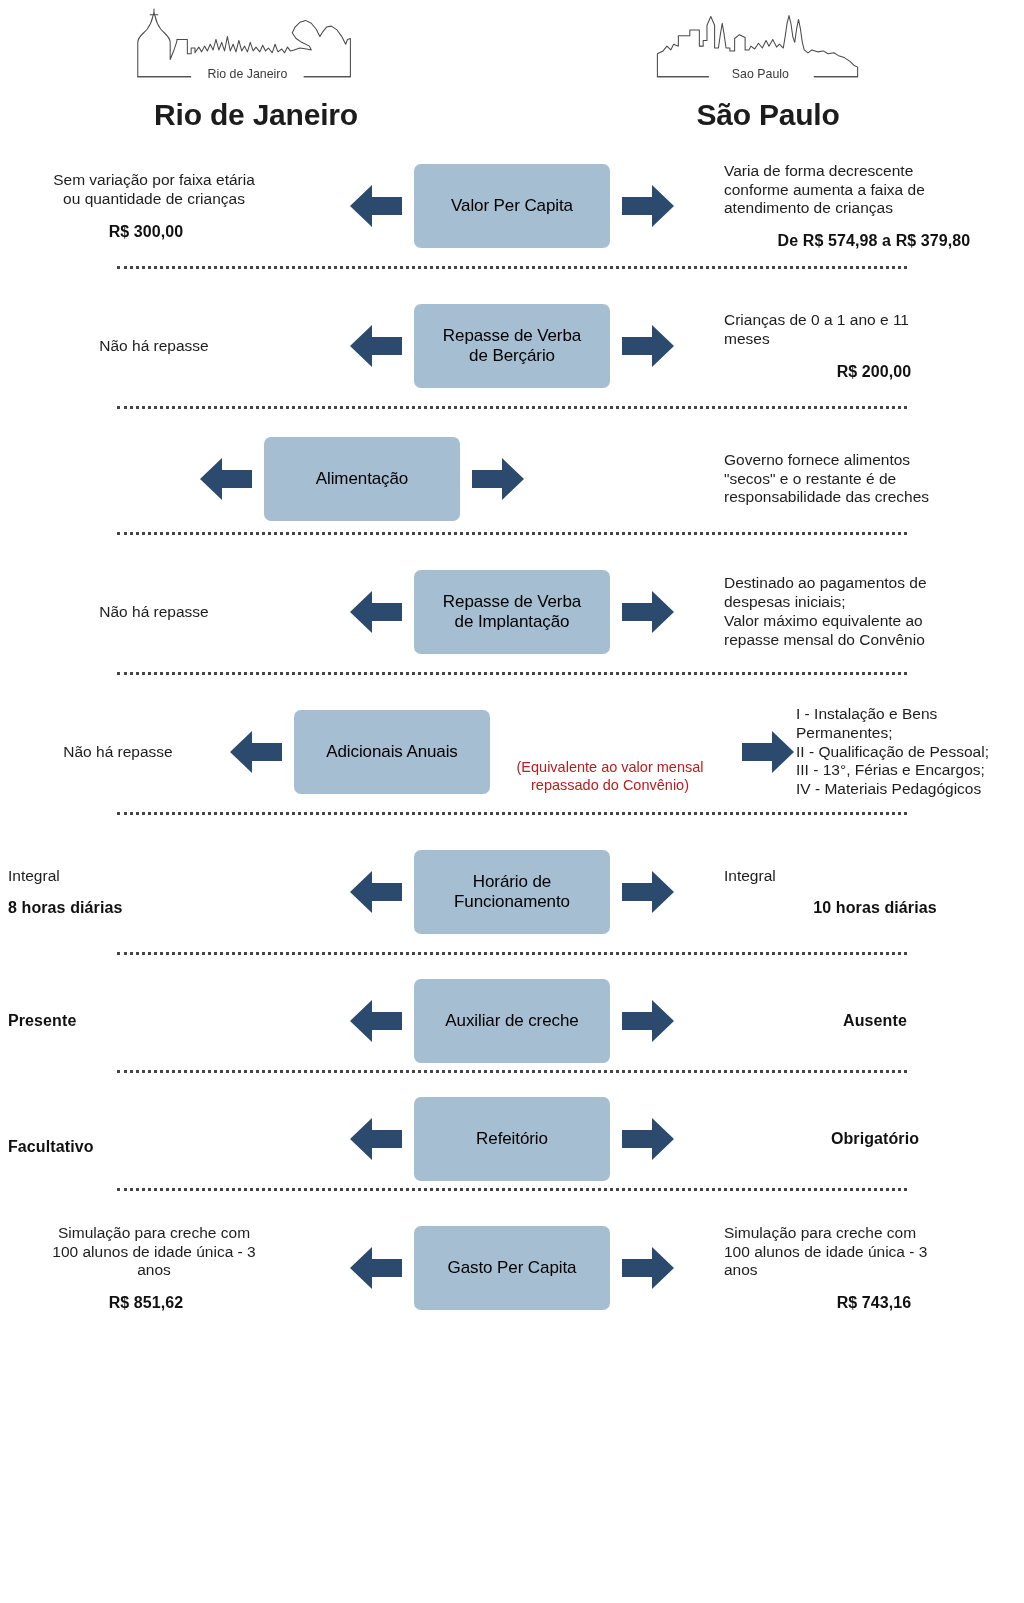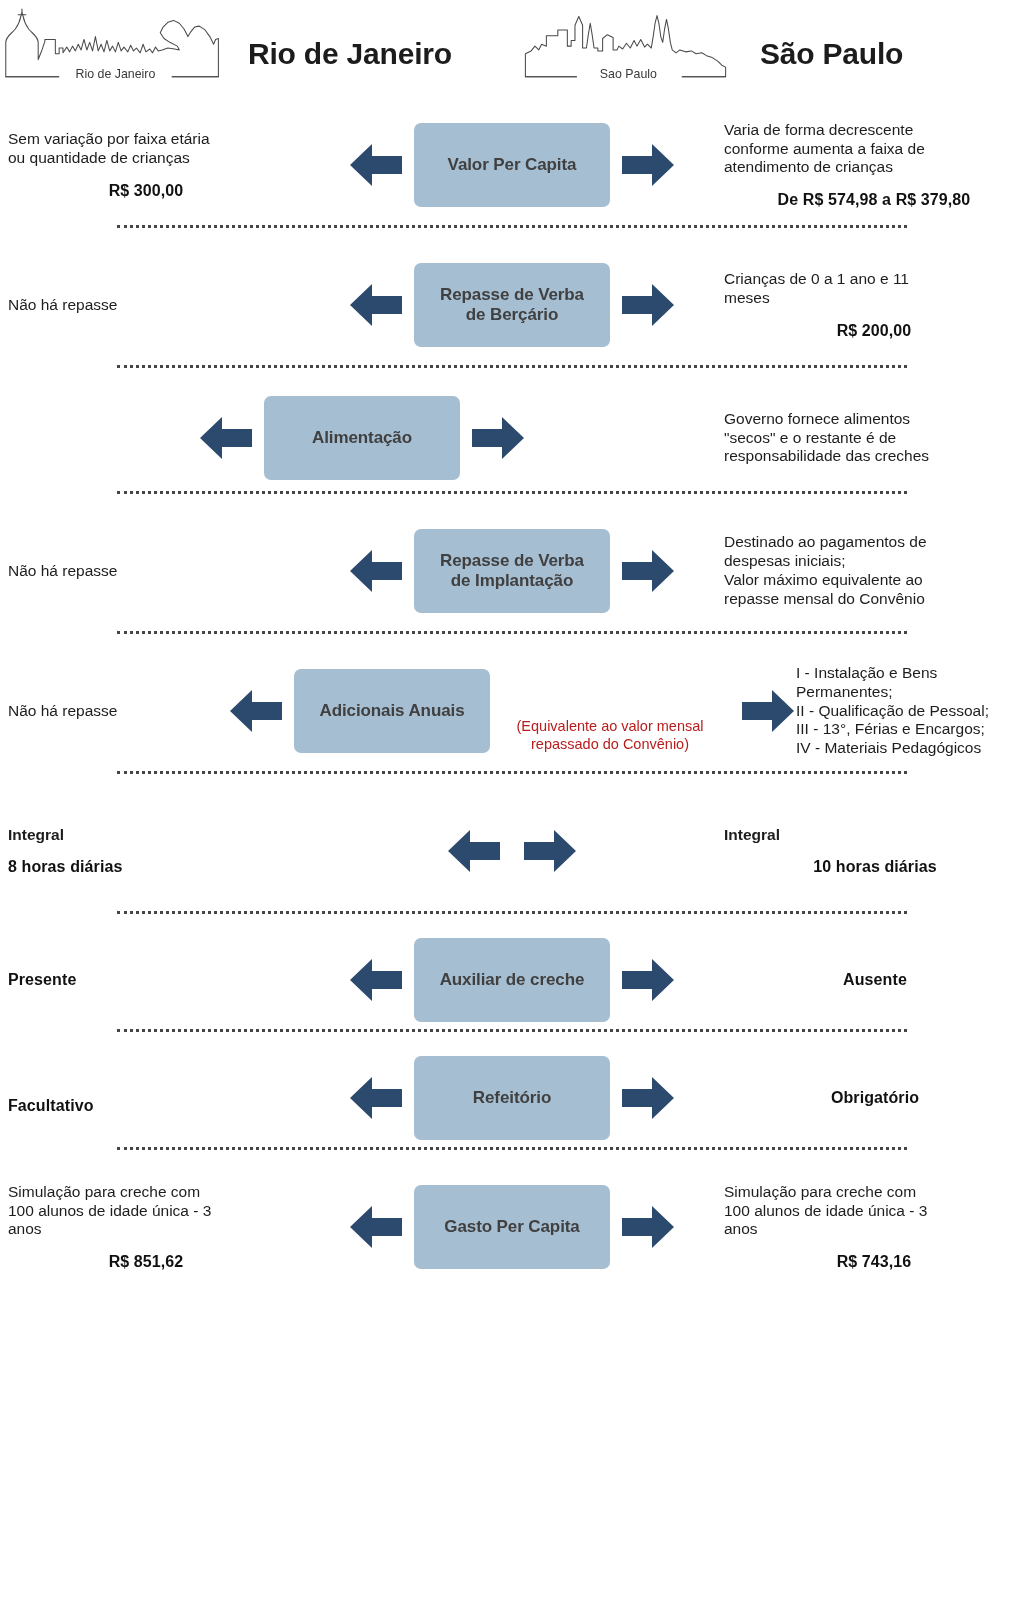--- a/index.html
+++ b/index.html
@@ -28,21 +28,21 @@
 
   
   .header {
     display: flex;
     width: 1024px;
     padding: 8px 0 0 0;
   }
   .header-col {
     width: 512px;
     display: flex;
-    flex-direction: row;
+    flex-direction: column;
     align-items: center;
   }
   .skyline {
     width: 248px;
     height: 82px;
     display: block;
   }
   .skyline svg { display: block; width: 100%; height: 100%; }
 
   .city-title {
@@ -74,37 +74,37 @@
   }
   .side-left  { padding-left: 8px; align-items: stretch; }
   .side-right { padding-right: 8px; align-items: stretch; }
 
   .desc {
     font-size: 15.5px;
     line-height: 1.22;
     color: #1d1d1d;
     font-weight: 400;
   }
-  .desc-left  { text-align: left; }
+  .desc-left  { text-align: center; }
   .desc-right { text-align: left; }
 
   .value {
     font-size: 16px;
     font-weight: 700;
     color: #111111;
     margin-top: 14px;
     letter-spacing: 0.1px;
   }
   .value-left  { text-align: center; padding-right: 16px; }
   .value-right { text-align: center; padding-left: 8px; }
 
   .value-strong-left  { text-align: left; padding-right: 30px; }
   .value-strong-right { text-align: center; padding-left: 10px; }
 
-  .label-plain { font-size: 15.5px; font-weight: 700; color: #1d1d1d; }
+  .label-plain { font-size: 15.5px; font-weight: 400; color: #1d1d1d; }
 
   .center {
     flex: 1;
     display: flex;
     align-items: center;
     justify-content: center;
     gap: 0;
     position: relative;
   }
 
@@ -121,22 +121,22 @@
     min-height: 84px;
     display: flex;
     align-items: center;
     justify-content: center;
     text-align: center;
     padding: 8px 10px;
     flex: 0 0 auto;
   }
   .box-label {
     font-size: 17px;
-    font-weight: 700;
-    color: #404040;
+    font-weight: 400;
+    color: #000000;
     line-height: 1.18;
     letter-spacing: -0.1px;
   }
 
   .box-wrap {
     display: flex;
     flex-direction: row;
     align-items: flex-end;
     flex: 0 0 auto;
   }
@@ -343,20 +343,23 @@
       <div class="side side-left">
         <div class="label-plain">Integral</div>
         <div class="value value-strong-left">8 horas diárias</div>
       </div>
       <div class="center">
         <div class="arrow arrow-left">
           <svg viewBox="0 0 56 52" xmlns="http://www.w3.org/2000/svg">
               <path d="M2,26 L24,5 L24,17 L54,17 L54,35 L24,35 L24,47 Z" fill="#2c4a6e"></path>
             </svg>
         </div>
+        <div class="box">
+          <span class="box-label">Horário de<br>Funcionamento</span>
+        </div>
         <div class="arrow arrow-right">
           <svg viewBox="0 0 56 52" xmlns="http://www.w3.org/2000/svg">
               <path d="M54,26 L32,5 L32,17 L2,17 L2,35 L32,35 L32,47 Z" fill="#2c4a6e"></path>
             </svg>
         </div>
       </div>
       <div class="side side-right">
         <div class="label-plain">Integral</div>
         <div class="value value-strong-right">10  horas diárias</div>
       </div>

